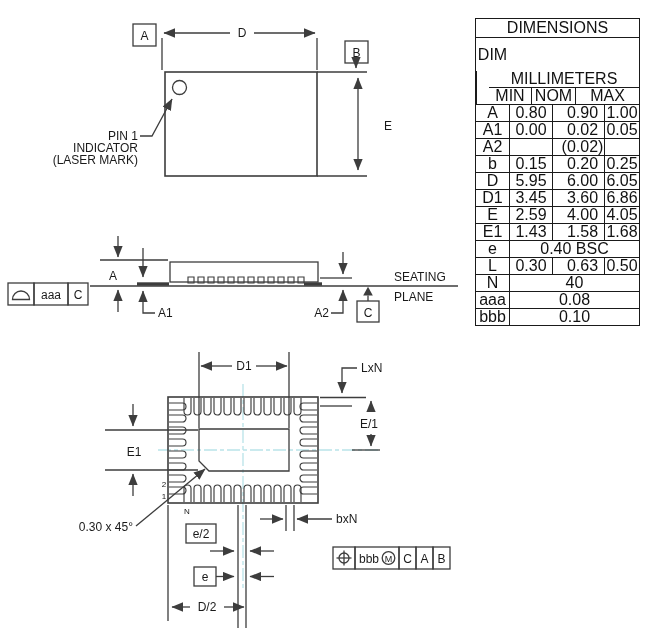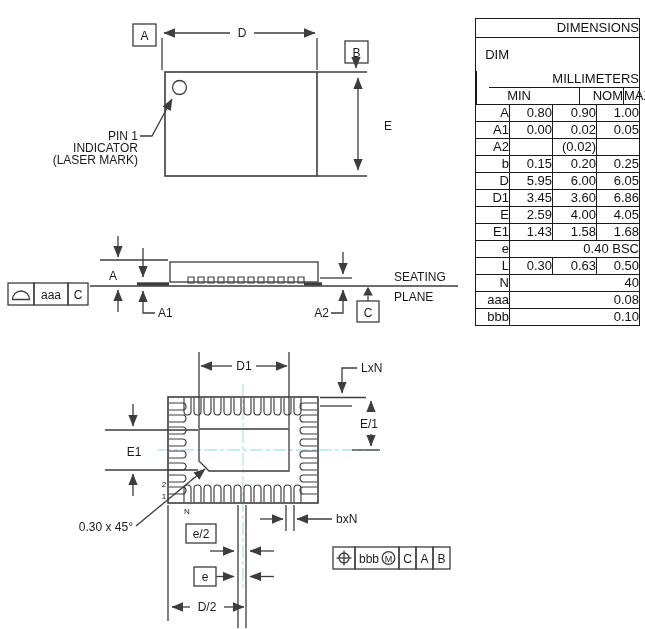--- a/index.html
+++ b/index.html
@@ -15,34 +15,34 @@
   .cl{stroke:#b9e3e9;stroke-width:1.3;fill:none;stroke-dasharray:13 3 4 3;}
   .fillmark{fill:#3d3d3d;stroke:none;}
   .lbl{font-family:"Liberation Sans",sans-serif;font-size:12px;fill:#1a1a1a;}
   .lbl-s{font-size:8px;}
   .lbl-m{font-size:9px;}
   .mid{text-anchor:middle;}
   .end{text-anchor:end;}
 
   
   .dims-table{position:absolute;left:475px;top:18px;width:163px;border:1.4px solid #1a1a1a;
-              background:#fff;font-size:13px;color:#111;text-align:right;}
+              background:#fff;font-size:16px;color:#111;text-align:center;}
   .t-title{height:18px;line-height:18px;}
   .t-head{display:flex;border-top:1.35px solid #1a1a1a;flex-direction:column;}
   .t-dim{flex:none;width:33px;line-height:33px;}
   .t-right{flex:1;border-left:1.35px solid #1a1a1a;padding-left:12px;}
   .t-units{height:16px;line-height:16px;border-bottom:1.35px solid #1a1a1a;}
   .t-cols{display:flex;height:16px;line-height:16px;}
   .t-cols .c{flex:none;border-left:1.35px solid #1a1a1a;}
   .t-cols .c:first-child{border-left:none;}
-  .cw1{width:42px;} .cw2{width:43px;margin-left:48px;} .cw3{flex:1 !important;width:auto;}
+  .cw1{width:42px;} .cw2{width:43px;} .cw3{flex:1 !important;width:auto;}
   .tr{display:flex;border-top:1.35px solid #1a1a1a;height:16px;line-height:16px;}
   .td{flex:none;border-left:1.35px solid #1a1a1a;overflow:hidden;}
   .td:first-child{border-left:none;}
-  .w1{width:33px;} .w2{width:42px;} .w3{width:43px;} .w4{flex:1;width:auto;}
+  .w1{width:33px;} .w2{width:42px;} .w3{width:43px;padding-left:8px;} .w4{flex:1;width:auto;}
   .tspan{flex:1;width:auto;}
 </style>
 </head>
 <body>
 
 <div id="stage">
 
 <svg id="drawing" width="645" height="629" viewBox="0 0 645 629">
   <defs>
     <marker id="arw" viewBox="0 0 10 8" refX="9.5" refY="4" markerWidth="9" markerHeight="7.2" orient="auto-start-reverse">

